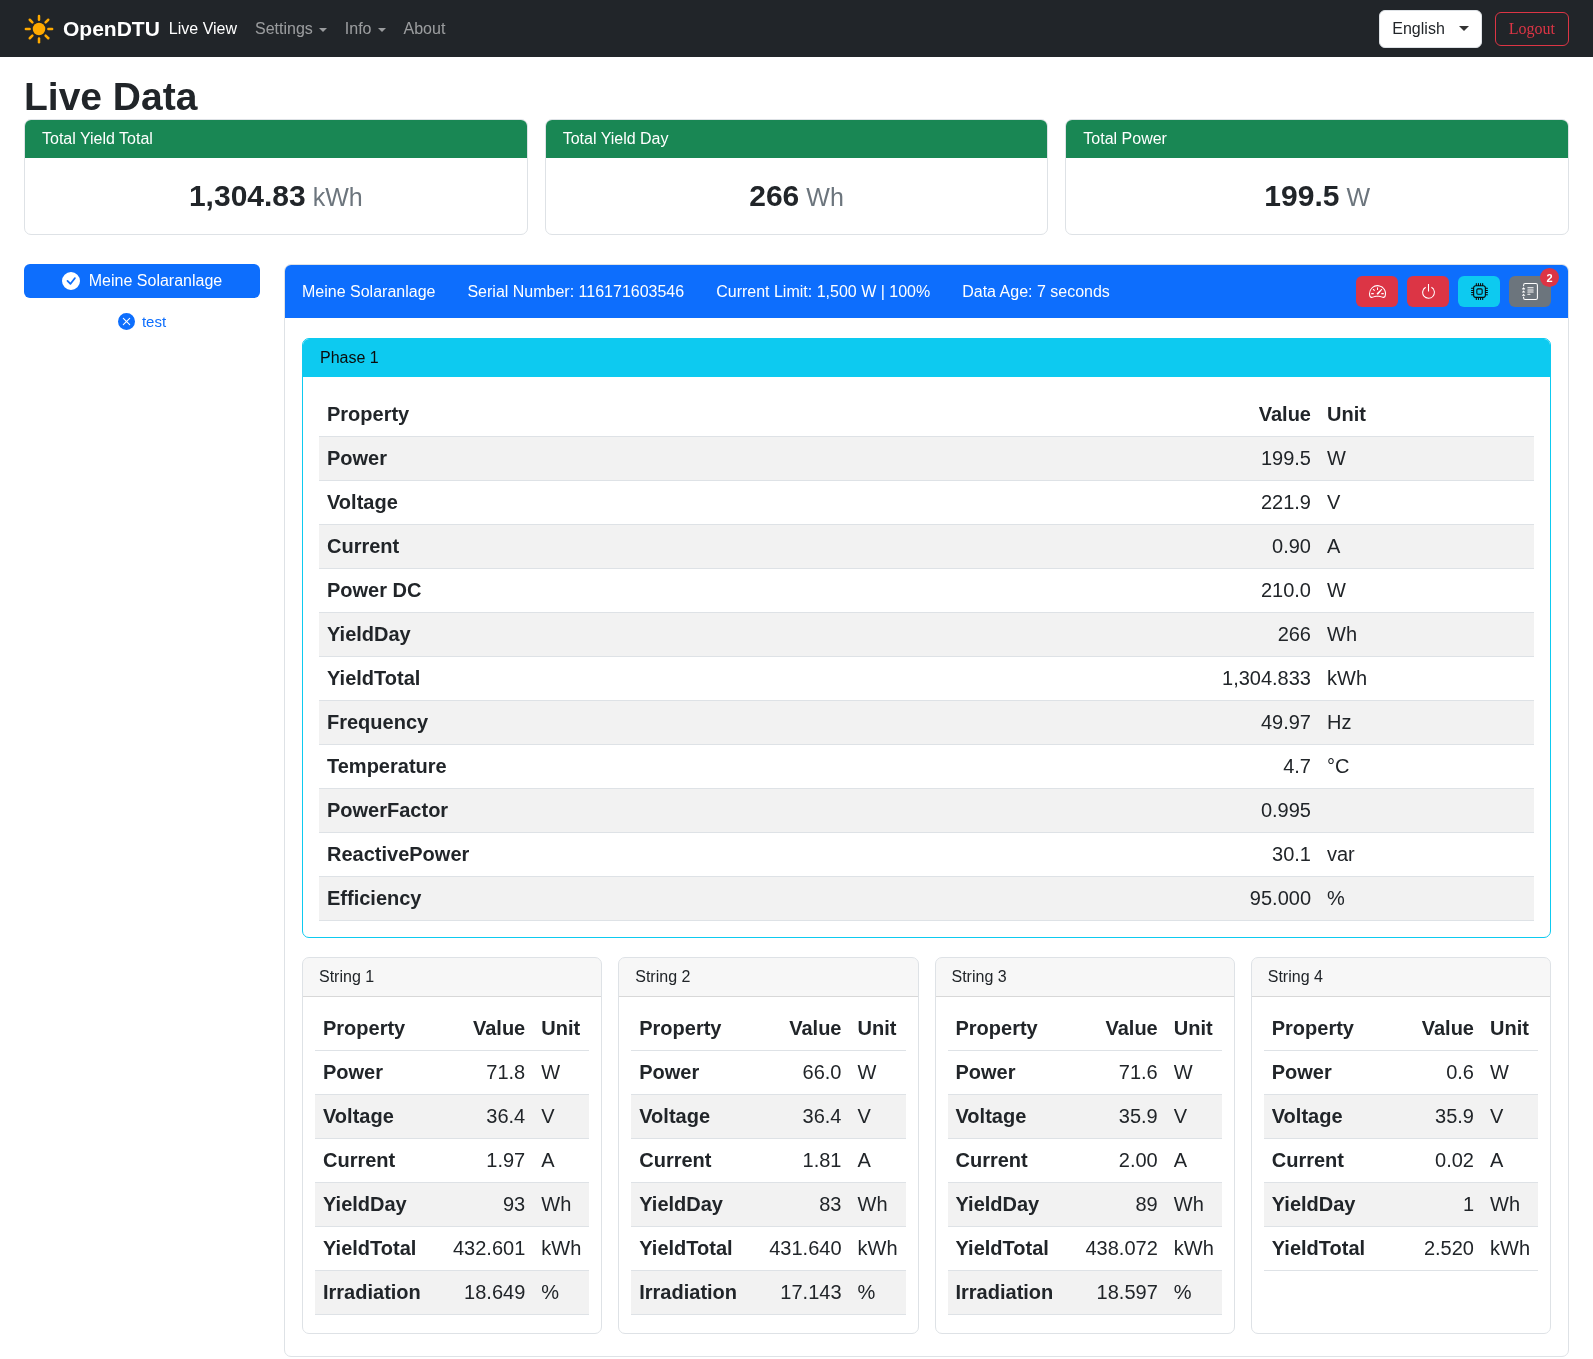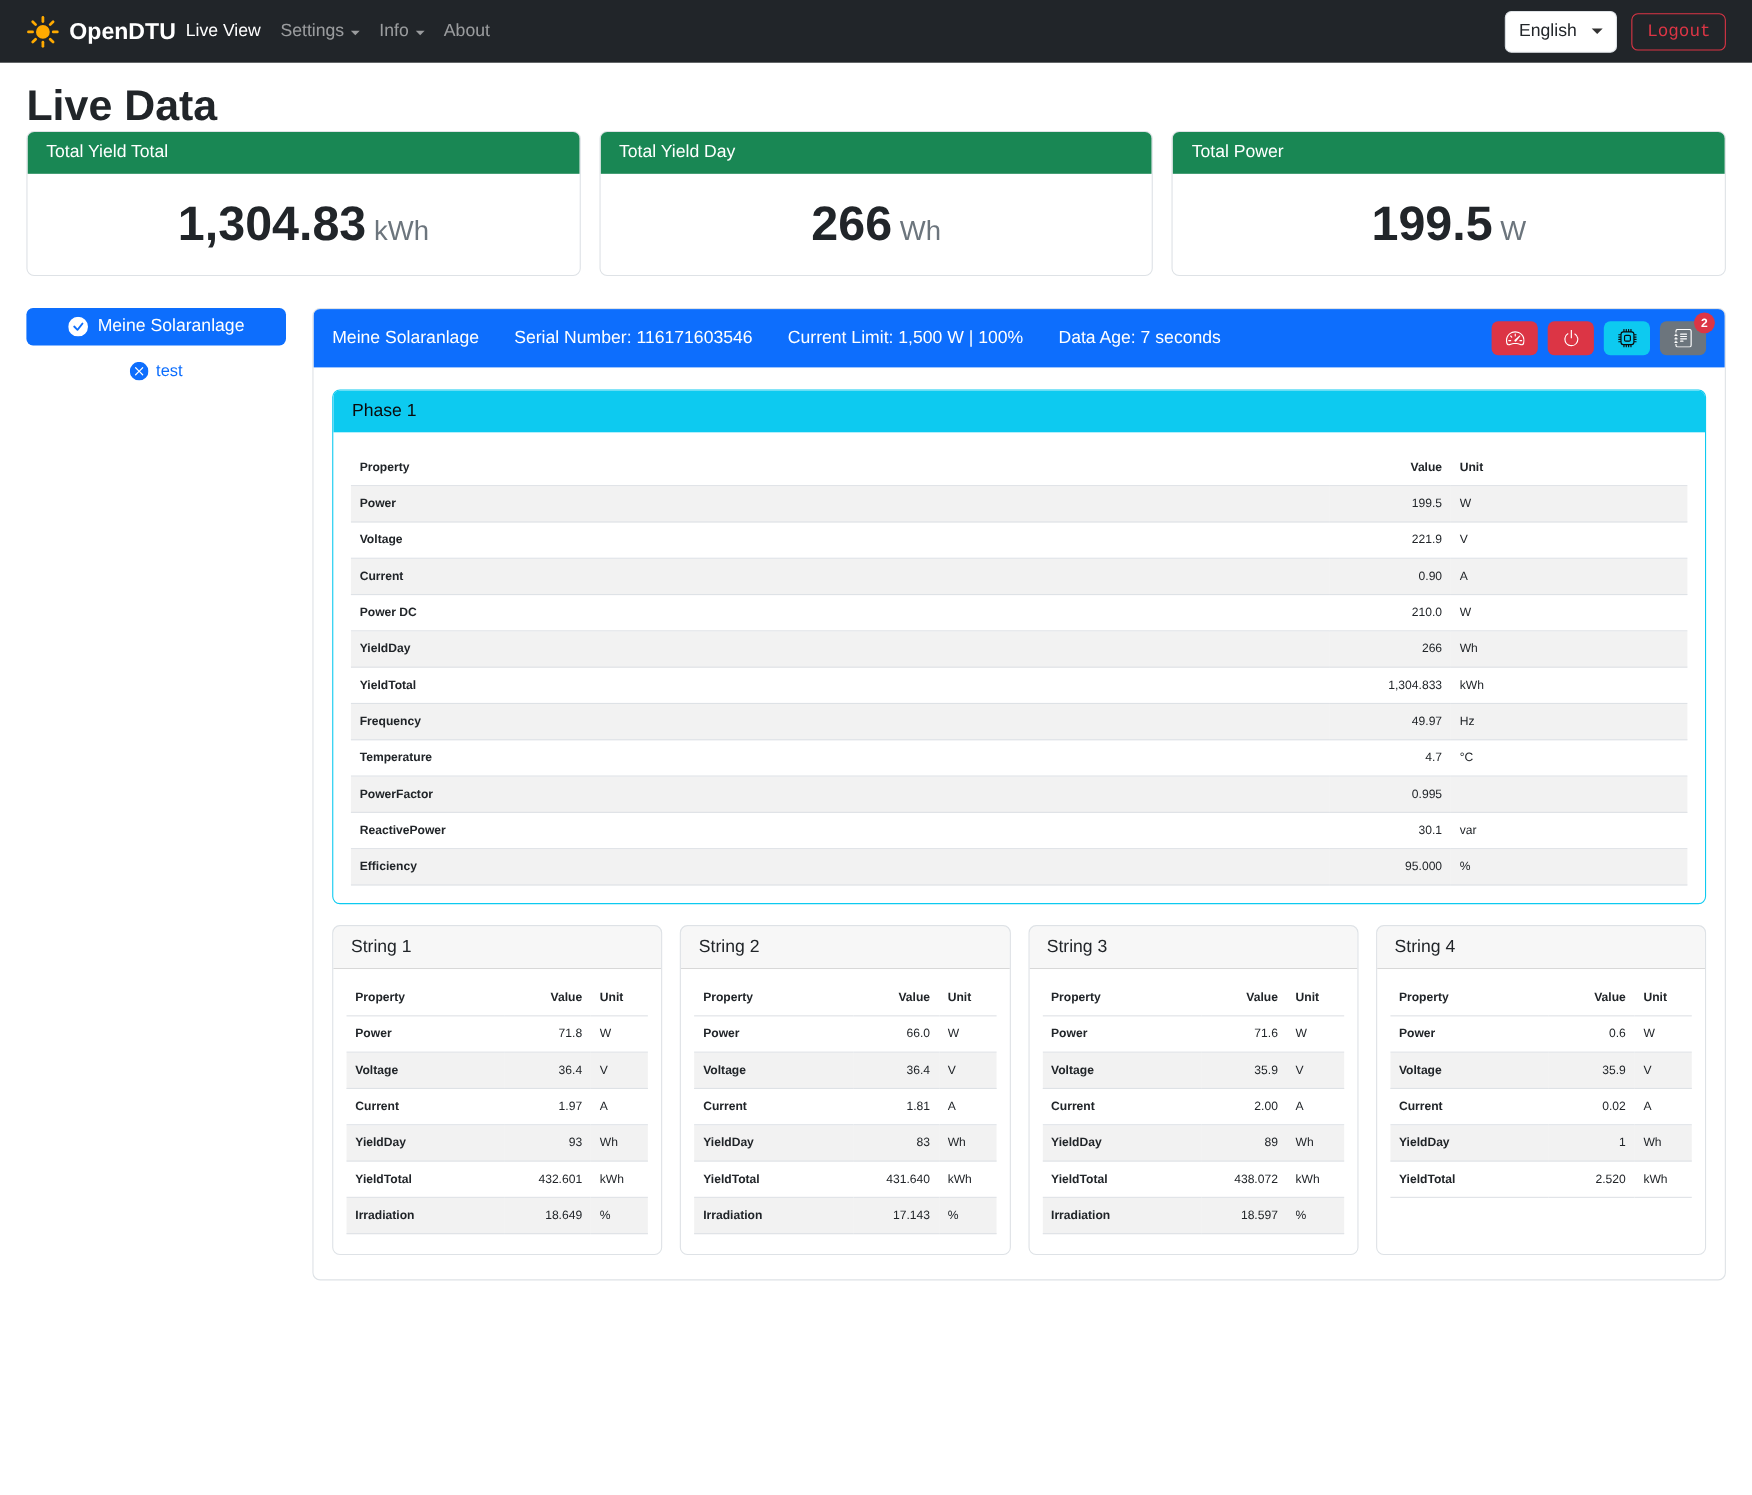--- a/index.html
+++ b/index.html
@@ -12,32 +12,32 @@
   
   .navbar{background:var(--navbar);height:57px;display:flex;align-items:center;justify-content:space-between;padding:0 24px}
   .nav-left{display:flex;align-items:center}
   .brand{display:flex;align-items:center;gap:9px;color:#fff;font-size:21px;font-weight:700;margin-right:0;cursor:pointer}
   .nav-link{color:rgba(255,255,255,.55);font-size:16px;padding:8px 9px;cursor:pointer;display:flex;align-items:center;gap:6px;text-decoration:none}
   .nav-link.active{color:#fff}
   .caret{width:0;height:0;border-left:4px solid transparent;border-right:4px solid transparent;border-top:4px solid currentColor;display:inline-block;margin-top:2px}
   .nav-right{display:flex;align-items:center;gap:13px}
   .lang-select{background:#fff;border:1px solid var(--border);border-radius:6px;height:38px;padding:0 12px;display:flex;align-items:center;gap:14px;font-size:16px;color:#212529;cursor:pointer}
   .chev{width:0;height:0;border-left:5px solid transparent;border-right:5px solid transparent;border-top:5px solid #333;display:inline-block}
-  .logout-btn{background:transparent;border:1px solid var(--danger);color:var(--danger);border-radius:6px;padding:7px 13px;font-size:16px;cursor:pointer;font-family:Liberation Mono, monospace}
+  .logout-btn{background:transparent;border:1px solid var(--danger);color:var(--danger);border-radius:6px;padding:7px 13px;font-size:16px;cursor:pointer;font-family:Liberation Serif, serif}
 
   
   .page{padding:18px 24px 26px}
   .page-title{font-size:39px;font-weight:700;margin-bottom:0}
 
   
   .cards-row{display:flex;gap:17px;margin-bottom:29px}
   .summary-card{flex:1;border:1px solid var(--border);border-radius:7px;overflow:hidden;background:#fff}
   .summary-header{background:var(--success);color:#fff;padding:10px 17px;font-size:16px}
   .summary-body{padding:21px 16px;text-align:center}
-  .summary-value{font-size:44px;font-weight:700;color:#212529}
+  .summary-value{font-size:30px;font-weight:700;color:#212529}
   .summary-unit{font-size:25px;color:var(--muted);font-weight:400;margin-left:7px}
 
   
   .content-row{display:flex;gap:24px;align-items:flex-start}
   .sidebar{width:236px;flex:none}
   .inverter-btn{width:100%;background:var(--primary);color:#fff;border:none;border-radius:6px;padding:8px 10px;font-size:16px;display:flex;align-items:center;justify-content:center;gap:9px;cursor:pointer;font-family:inherit}
   .inverter-alt{margin-top:15px;display:flex;align-items:center;justify-content:center;gap:7px;color:var(--primary);font-size:15px;cursor:pointer}
 
   .panel{flex:1;border:1px solid var(--border);border-radius:7px;overflow:hidden;background:#fff}
   .panel-header{background:var(--primary);color:#fff;padding:0 17px;height:53px;display:flex;align-items:center;gap:32px;font-size:16px}
@@ -48,21 +48,21 @@
   .icon-btn.secondary{background:#6c757d}
   .badge{position:absolute;top:-8px;right:-8px;background:var(--danger);color:#fff;font-size:11px;font-weight:700;min-width:19px;height:19px;border-radius:10px;display:flex;align-items:center;justify-content:center;padding:0 4px}
   .panel-body{padding:20px 17px 22px}
 
   
   .phase-card{border:1px solid var(--info);border-radius:7px;overflow:hidden}
   .phase-header{background:var(--info);color:#0b0b0b;padding:10px 17px;font-size:16px}
   .phase-body{padding:16px}
 
   
-  table.data-table{width:100%;border-collapse:collapse;font-size:11px;color:#212529}
+  table.data-table{width:100%;border-collapse:collapse;font-size:20px;color:#212529}
   .data-table th,.data-table td{padding:10px 8px;border-bottom:1px solid var(--border);text-align:left;vertical-align:middle}
   .data-table th{font-weight:700}
   .data-table th.value,.data-table td.value{text-align:right}
   .data-table td.prop{font-weight:700}
   .phase-table tbody tr:nth-child(odd){background:var(--stripe)}
   .string-table tbody tr:nth-child(even){background:var(--stripe)}
 
   
   .strings-row{display:flex;gap:16px;margin-top:19px;align-items:stretch}
   .string-card{flex:1;border:1px solid var(--border);border-radius:7px;overflow:hidden;display:flex;flex-direction:column;background:#fff}

